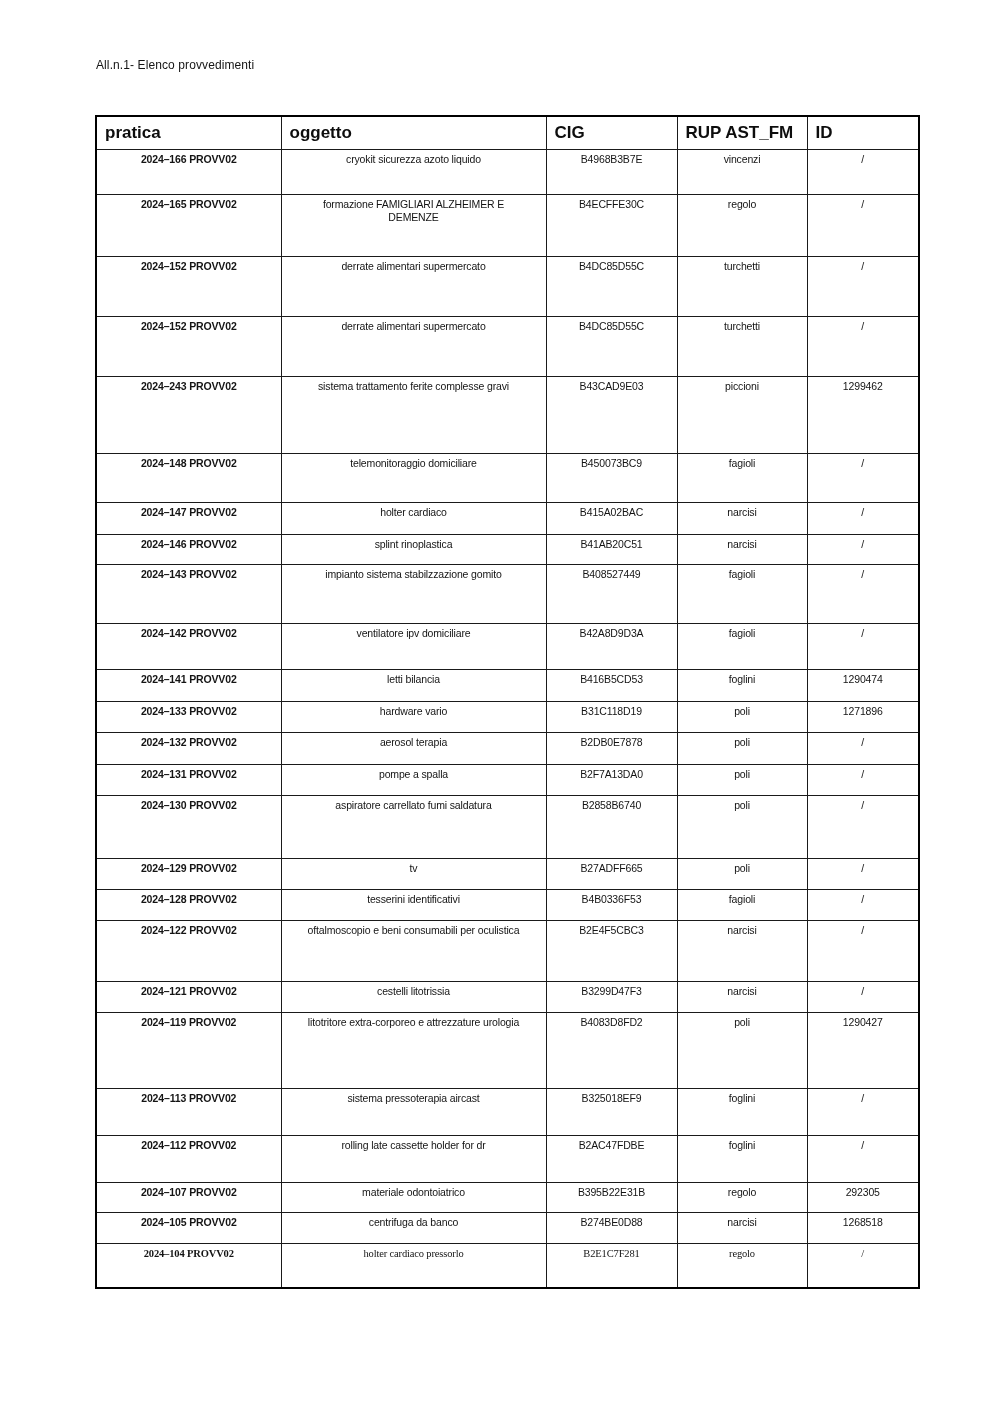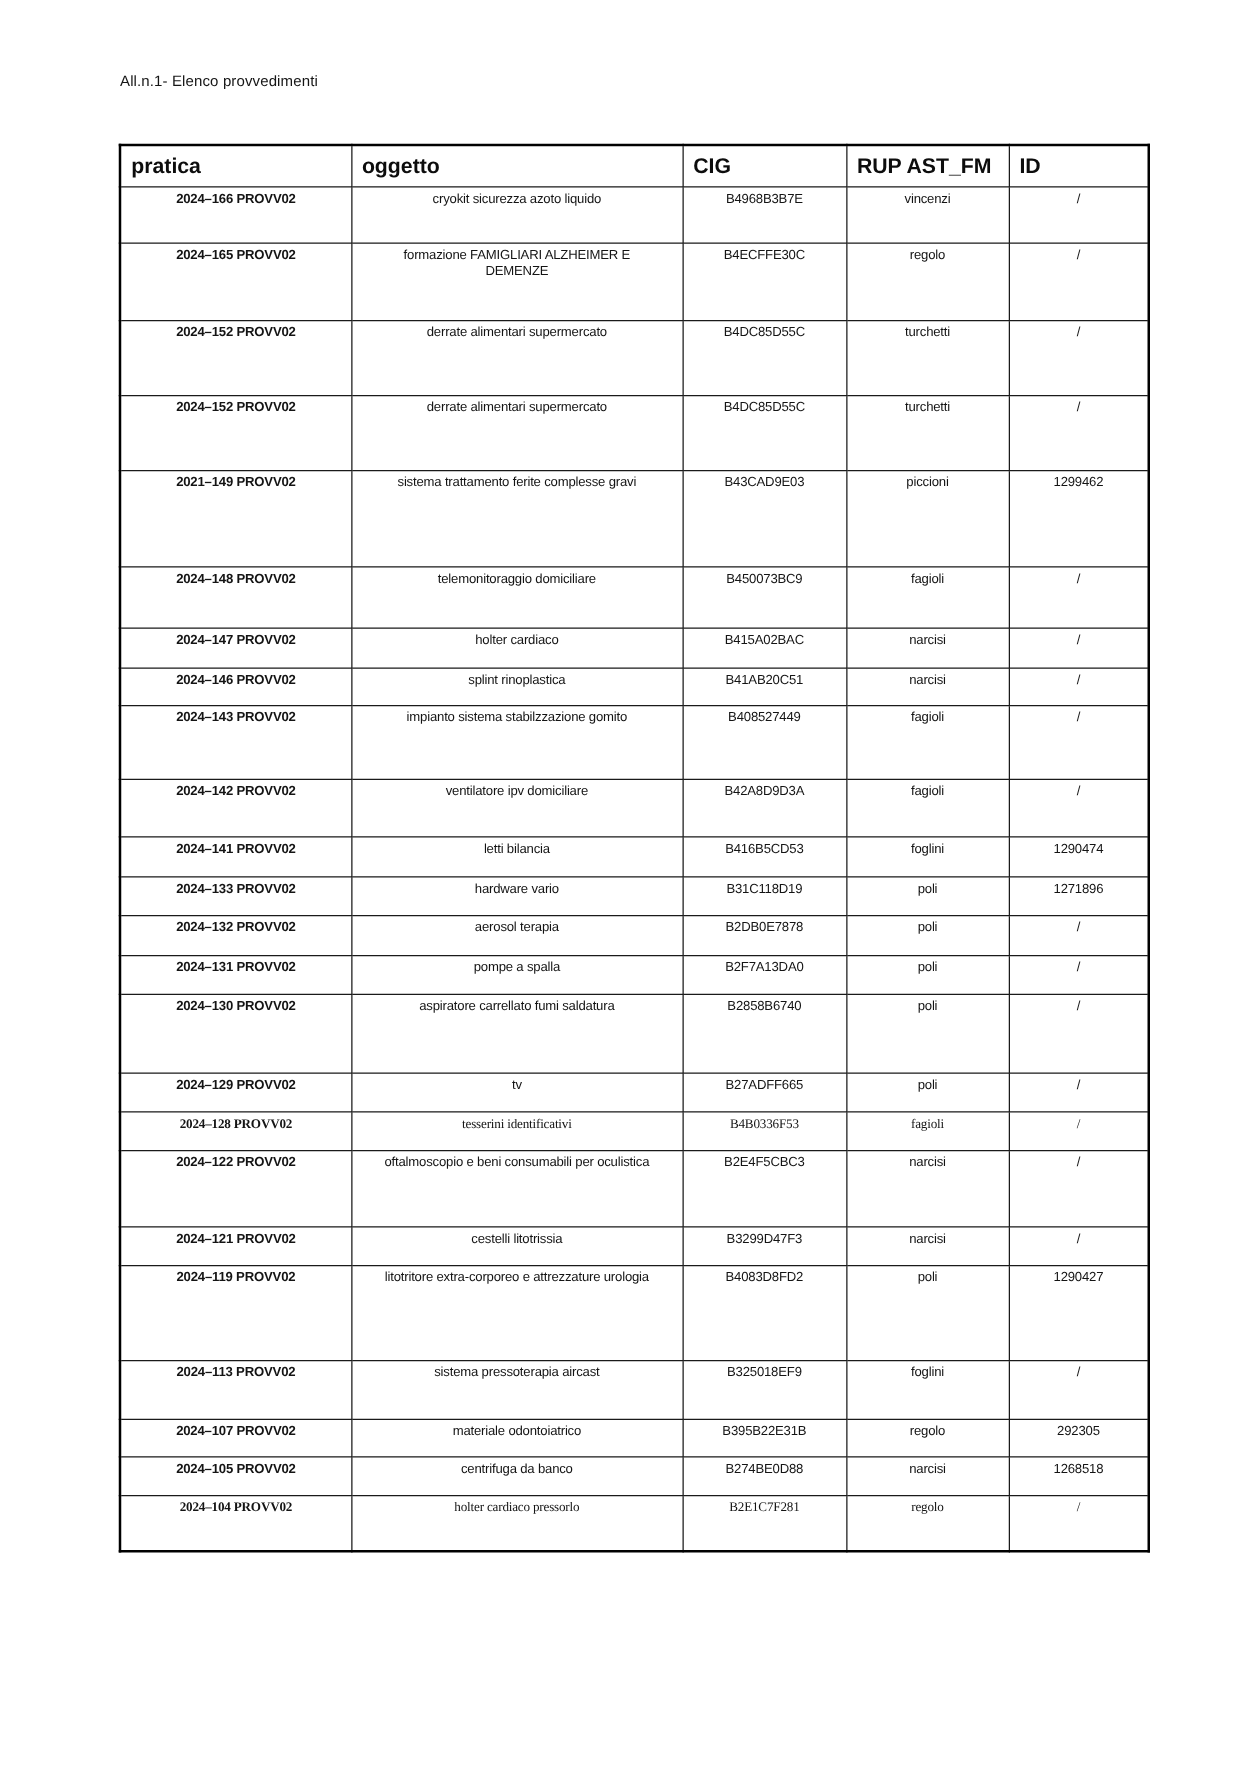--- a/index.html
+++ b/index.html
@@ -104,21 +104,21 @@
           <td class="c-id">/</td>
         </tr>
         <tr style="height: 60px;">
           <td class="c-pratica">2024–152 PROVV02</td>
           <td class="c-oggetto">derrate alimentari supermercato</td>
           <td class="c-cig">B4DC85D55C</td>
           <td class="c-rup">turchetti</td>
           <td class="c-id">/</td>
         </tr>
         <tr style="height: 77px;">
-          <td class="c-pratica">2021–149 PROVV02</td>
+          <td class="c-pratica">2024–243 PROVV02</td>
           <td class="c-oggetto">sistema trattamento ferite complesse gravi</td>
           <td class="c-cig">B43CAD9E03</td>
           <td class="c-rup">piccioni</td>
           <td class="c-id">1299462</td>
         </tr>
         <tr style="height: 49px;">
           <td class="c-pratica">2024–148 PROVV02</td>
           <td class="c-oggetto">telemonitoraggio domiciliare</td>
           <td class="c-cig">B450073BC9</td>
           <td class="c-rup">fagioli</td>
@@ -187,21 +187,21 @@
           <td class="c-rup">poli</td>
           <td class="c-id">/</td>
         </tr>
         <tr style="height: 31px;">
           <td class="c-pratica">2024–129 PROVV02</td>
           <td class="c-oggetto">tv</td>
           <td class="c-cig">B27ADFF665</td>
           <td class="c-rup">poli</td>
           <td class="c-id">/</td>
         </tr>
-        <tr style="height: 31px; font-family: Liberation Serif, serif;">
+        <tr style="height: 31px;">
           <td class="c-pratica">2024–128 PROVV02</td>
           <td class="c-oggetto">tesserini identificativi</td>
           <td class="c-cig">B4B0336F53</td>
           <td class="c-rup">fagioli</td>
           <td class="c-id">/</td>
         </tr>
         <tr style="height: 61px;">
           <td class="c-pratica">2024–122 PROVV02</td>
           <td class="c-oggetto">oftalmoscopio e beni consumabili per oculistica</td>
           <td class="c-cig">B2E4F5CBC3</td>
@@ -219,20 +219,27 @@
           <td class="c-pratica">2024–119 PROVV02</td>
           <td class="c-oggetto">litotritore extra-corporeo e attrezzature urologia</td>
           <td class="c-cig">B4083D8FD2</td>
           <td class="c-rup">poli</td>
           <td class="c-id">1290427</td>
         </tr>
         <tr style="height: 47px;">
           <td class="c-pratica">2024–113 PROVV02</td>
           <td class="c-oggetto">sistema pressoterapia aircast</td>
           <td class="c-cig">B325018EF9</td>
+          <td class="c-rup">foglini</td>
+          <td class="c-id">/</td>
+        </tr>
+        <tr style="height: 47px;">
+          <td class="c-pratica">2024–112 PROVV02</td>
+          <td class="c-oggetto">rolling late cassette holder for dr</td>
+          <td class="c-cig">B2AC47FDBE</td>
           <td class="c-rup">foglini</td>
           <td class="c-id">/</td>
         </tr>
         <tr style="height: 30px;">
           <td class="c-pratica">2024–107 PROVV02</td>
           <td class="c-oggetto">materiale odontoiatrico</td>
           <td class="c-cig">B395B22E31B</td>
           <td class="c-rup">regolo</td>
           <td class="c-id">292305</td>
         </tr>

